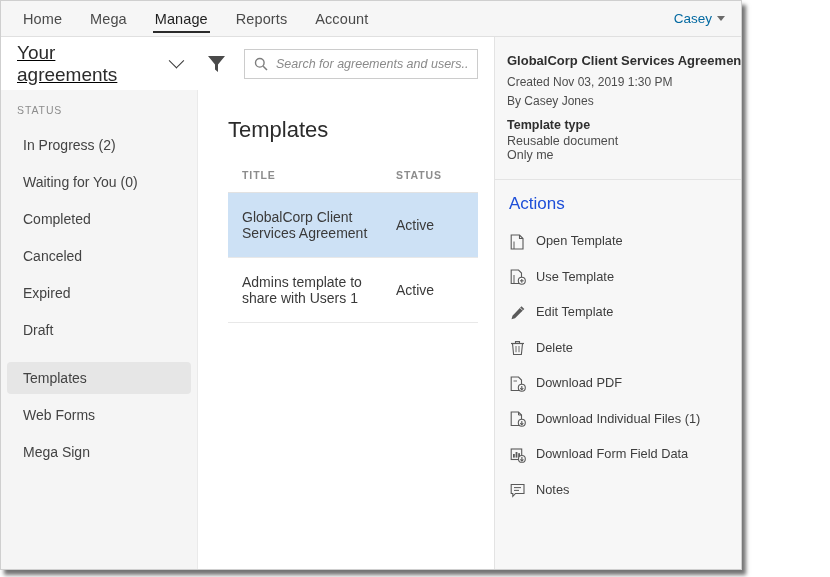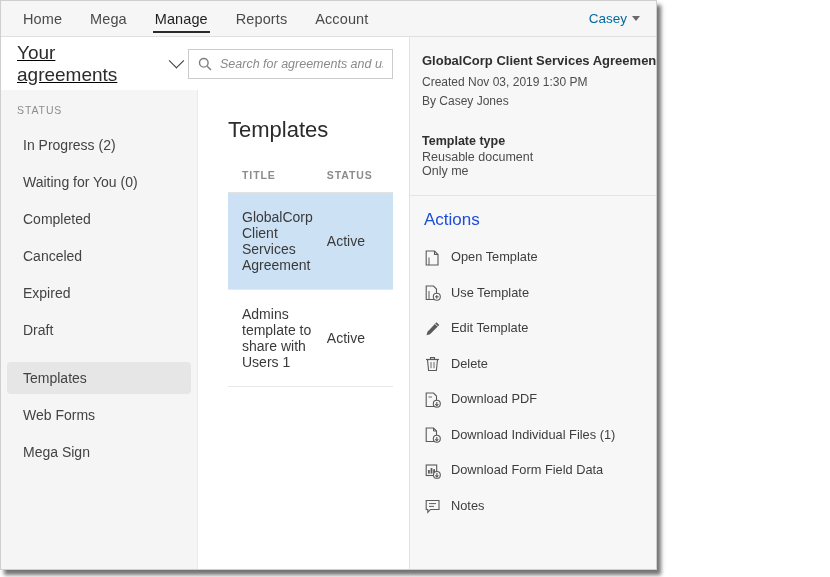--- a/index.html
+++ b/index.html
@@ -7,21 +7,21 @@
   html, body {
     width: 830px;
     height: 577px;
     background: #ffffff;
     font-family: "Liberation Sans", sans-serif;
     overflow: hidden;
   }
 
   #app {
     position: relative;
-    width: 657px;
+    width: 742px;
     height: 570px;
     background: #ffffff;
     border: 1px solid #cfcfcf;
     box-shadow: 4px 5px 4px rgba(0,0,0,0.55);
     overflow: hidden;
     display: flex;
     flex-direction: column;
   }
 
   
@@ -218,21 +218,21 @@
     font-weight: 700;
     color: #2f2f2f;
     white-space: nowrap;
     margin-bottom: 5px;
   }
   .rp-sub { font-size: 12px; color: #4d4d4d; line-height: 1.55; }
   .rp-section-label {
     font-size: 12.5px;
     font-weight: 700;
     color: #2f2f2f;
-    margin-top: 24px;
+    margin-top: 8px;
     margin-bottom: 2px;
   }
   .rp-section-val { font-size: 12.5px; color: #4d4d4d; }
 
   .rp-actions { padding: 14px 12px 0 12px; }
   .rp-actions-title {
     font-size: 17px;
     color: #1d4ed8;
     font-weight: 400;
     margin-bottom: 14px;

